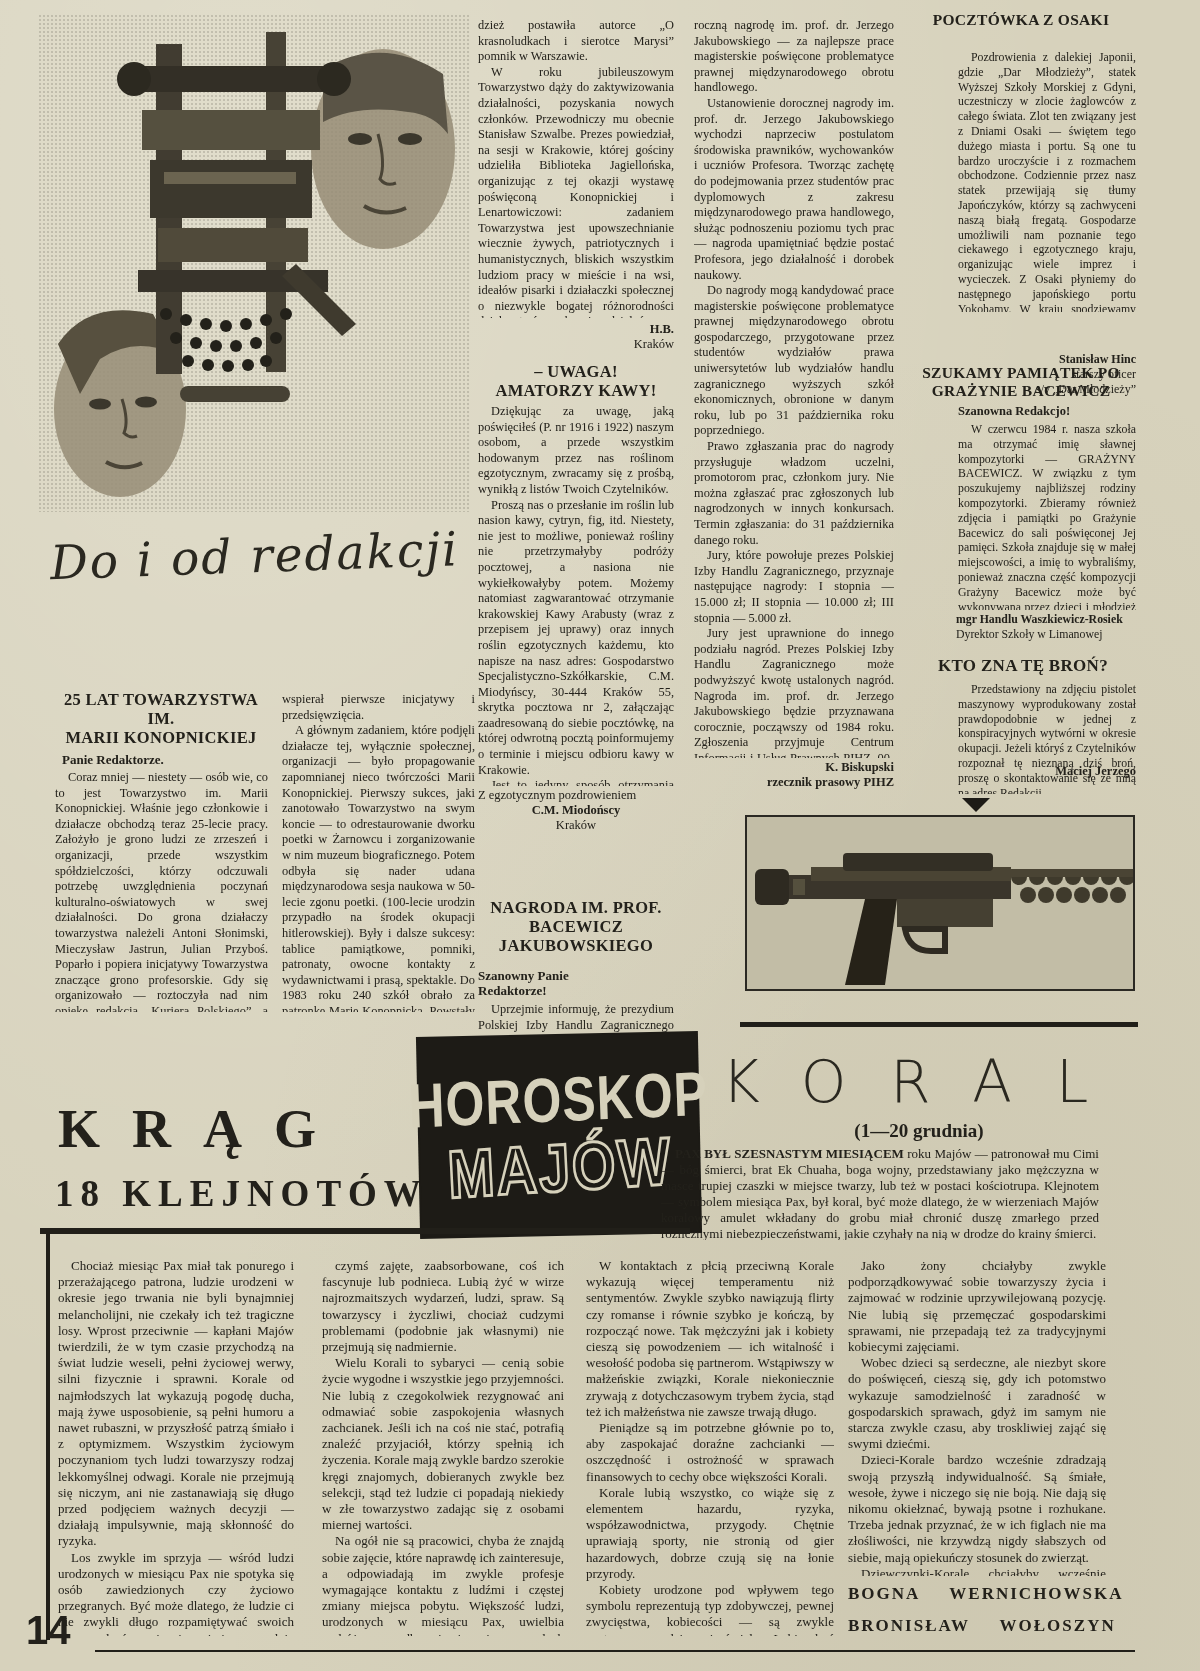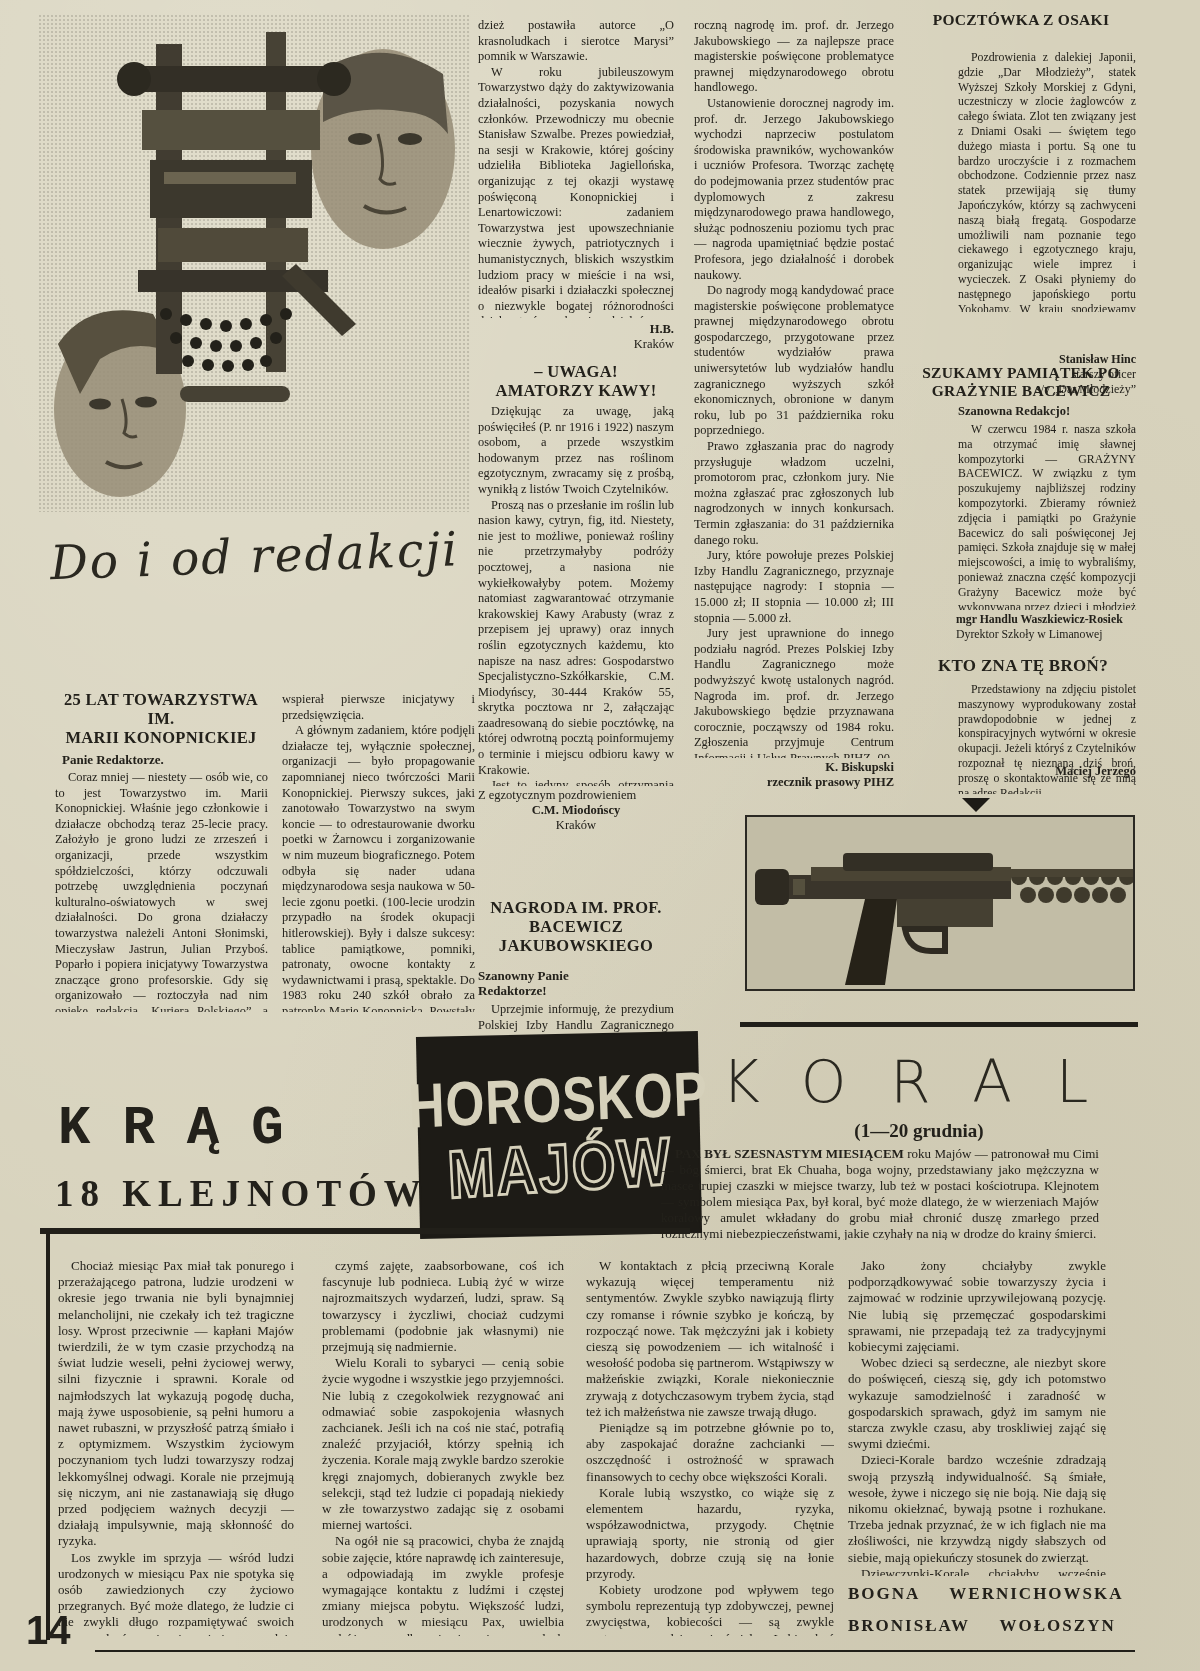--- a/index.html
+++ b/index.html
@@ -21,21 +21,21 @@
   .small-col{ font-size:11.8px; line-height:14.8px; }
   .headline{ font-weight:bold; text-align:center; line-height:19px; font-size:16.5px; letter-spacing:.3px; }
   .salut{ font-weight:bold; font-size:13px; }
   .sign-right{ text-align:right; font-weight:bold; font-size:12.5px; line-height:15px; }
   .sign-center{ text-align:center; font-size:12.5px; line-height:15px; }
   .rule{ background:#211f19; }
   .script-title{
     font-family:"DejaVu Serif", serif; font-style:italic; font-size:47px;
     transform:rotate(-2deg); letter-spacing:2px; color:#2a2820;
   }
-  .krag1{ font-weight:bold; font-size:54px; letter-spacing:32px; font-family:Liberation Mono, monospace; }
+  .krag1{ font-weight:bold; font-size:54px; letter-spacing:32px; font-family:Liberation Serif, serif; }
   .krag2{ font-weight:bold; font-size:37px; letter-spacing:7px; font-family:"Liberation Serif",serif; }
   .blackbox{ background:#1d1b16; transform:rotate(-1.2deg);
     box-shadow:0 0 0 2px #1d1b16; display:flex; flex-direction:column; align-items:center; justify-content:center; gap:6px;}
   .horoskop-line1{ font-family:"Liberation Sans",sans-serif; font-weight:bold; font-size:50px;
     color:#d6d1bb; transform:scaleY(1.25) rotate(-1deg); letter-spacing:1px; }
   .horoskop-line2{ font-family:"Liberation Sans",sans-serif; font-weight:bold; font-size:56px;
     color:transparent; -webkit-text-stroke:2.5px #d6d1bb; transform:scaleY(1.2) rotate(-2deg); letter-spacing:2px; }
   .koral-title{ font-family:"DejaVu Sans",sans-serif; font-weight:100; font-size:58px;
     letter-spacing:44px; text-align:center; color:#2a2820; }
   .koral-dates{ font-weight:bold; font-size:19px; text-align:center; }

